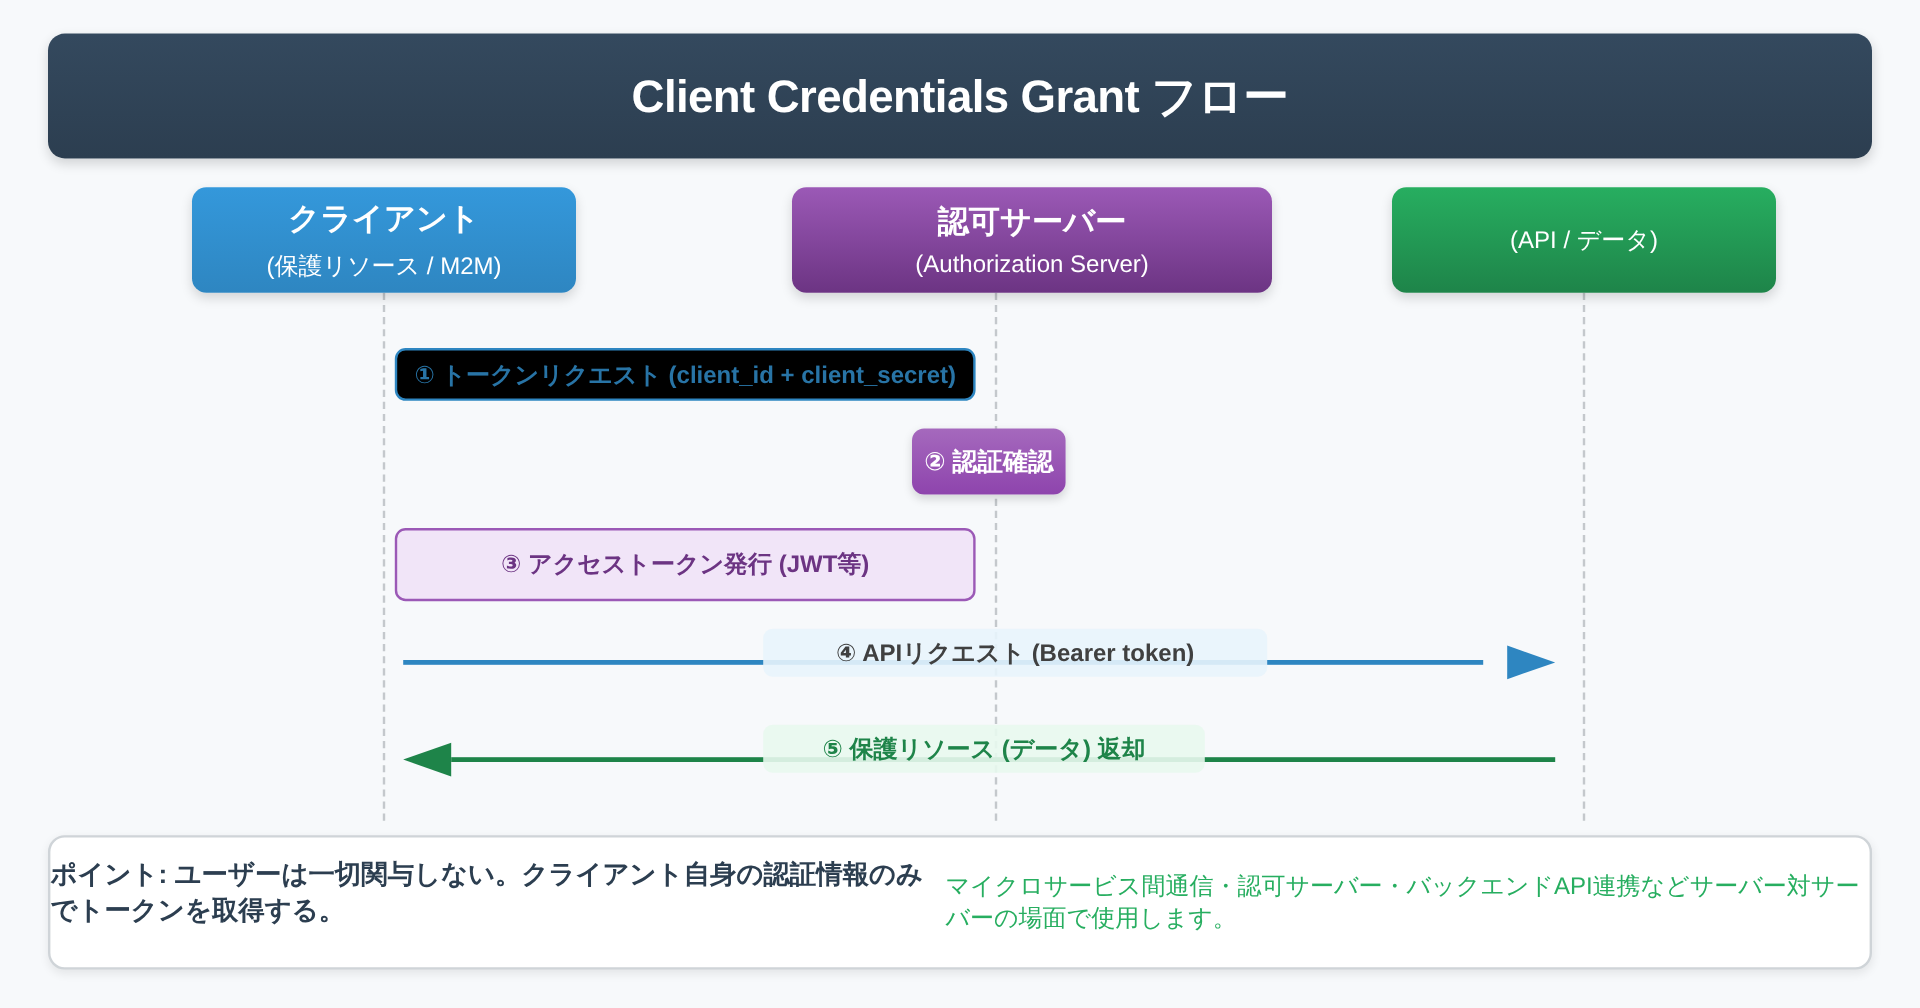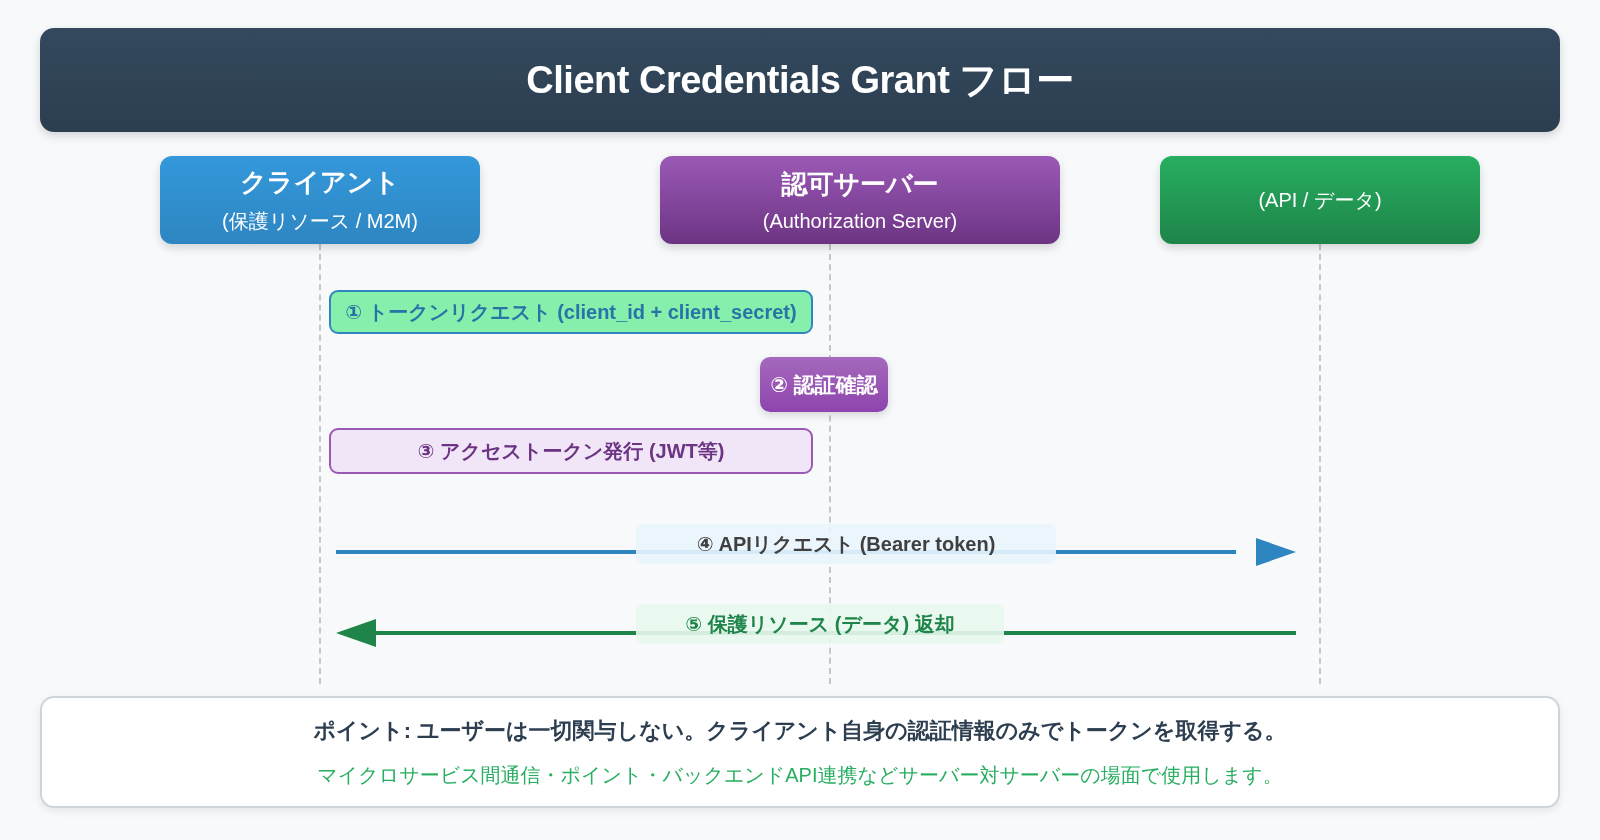--- a/index.html
+++ b/index.html
@@ -26,22 +26,22 @@
   .actor .sub { font-size:20px; }
   .actor.client { left:160px; background:linear-gradient(#3498db,#2e86c1); }
   .actor.auth { left:660px; width:400px; background:linear-gradient(#9b59b6,#6c3483); }
   .actor.resource { left:1160px; background:linear-gradient(#27ae60,#1e8449); }
 
   .msg-box {
     position:absolute; left:329px; width:484px; height:42px; border-radius:9px;
     display:flex; align-items:center; justify-content:center; font-weight:bold; font-size:20px;
     box-sizing:border-box; white-space:nowrap;
   }
-  .msg1 { top:290px; height:44px; border:2px solid #2e86c1; background:#86efac; color:#2874a6; }
-  .msg3 { top:428px; height:46px; border:2px solid #9b59b6; background:#f1e5f8; color:#6c3483; }
+  .msg1 { top:290px; height:44px; border:2px solid #2e86c1; background:#000000; color:#2874a6; }
+  .msg3 { top:440px; height:61px; border:2px solid #9b59b6; background:#f1e5f8; color:#6c3483; }
 
   .verify {
     position:absolute; left:760px; top:357px; width:128px; height:55px; border-radius:10px;
     background:linear-gradient(#a569bd,#8e44ad); color:#fff; font-weight:bold; font-size:21px;
     display:flex; align-items:center; justify-content:center; box-shadow:0 3px 8px rgba(0,0,0,0.15);
   }
 
   .arrow-line { position:absolute; height:4px; }
   .arrow4 { left:336px; top:550px; width:900px; background:#2e86c1; }
   .arrow5 { left:376px; top:631px; width:920px; background:#1e8449; }
@@ -54,21 +54,21 @@
     position:absolute; height:40px; border-radius:8px; display:flex; align-items:center; justify-content:center;
     font-weight:bold; font-size:20px; white-space:nowrap;
   }
   .label4 { left:636px; top:524px; width:420px; background:rgba(232,244,252,0.9); color:#404040; }
   .label5 { left:636px; top:604px; width:368px; background:rgba(232,248,238,0.9); color:#1e8449; }
 
   .note {
     position:absolute; left:40px; top:696px; width:1520px; height:112px; box-sizing:border-box;
     background:#fff; border:2px solid #cfd4d8; border-radius:14px;
     box-shadow:0 3px 8px rgba(0,0,0,0.08);
-    display:flex; flex-direction:column; align-items:center; justify-content:center;
+    display:flex; align-items:center; justify-content:center;
   }
   .note .main { font-size:22px; font-weight:bold; color:#2c3e50; margin-bottom:16px; }
   .note .detail { font-size:20px; color:#27ae60; }
 </style>
 </head>
 <body>
 
 <div class="title-bar">
   <h1>Client Credentials Grant フロー</h1>
 </div>
@@ -96,14 +96,14 @@
 <div class="arrow-line arrow4"></div>
 <div class="head-r"></div>
 <div class="arrow-label label4">④ APIリクエスト (Bearer token)</div>
 
 <div class="arrow-line arrow5"></div>
 <div class="head-l"></div>
 <div class="arrow-label label5">⑤ 保護リソース (データ) 返却</div>
 
 <div class="note">
   <div class="main">ポイント: ユーザーは一切関与しない。クライアント自身の認証情報のみでトークンを取得する。</div>
-  <div class="detail">マイクロサービス間通信・ポイント・バックエンドAPI連携などサーバー対サーバーの場面で使用します。</div>
+  <div class="detail">マイクロサービス間通信・認可サーバー・バックエンドAPI連携などサーバー対サーバーの場面で使用します。</div>
 </div>
 
 </body></html>

